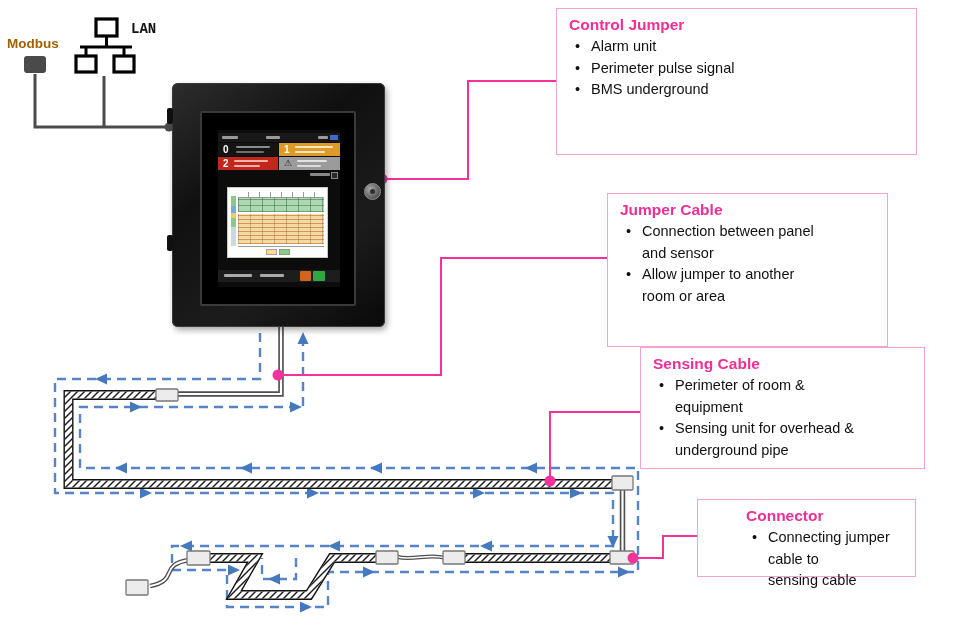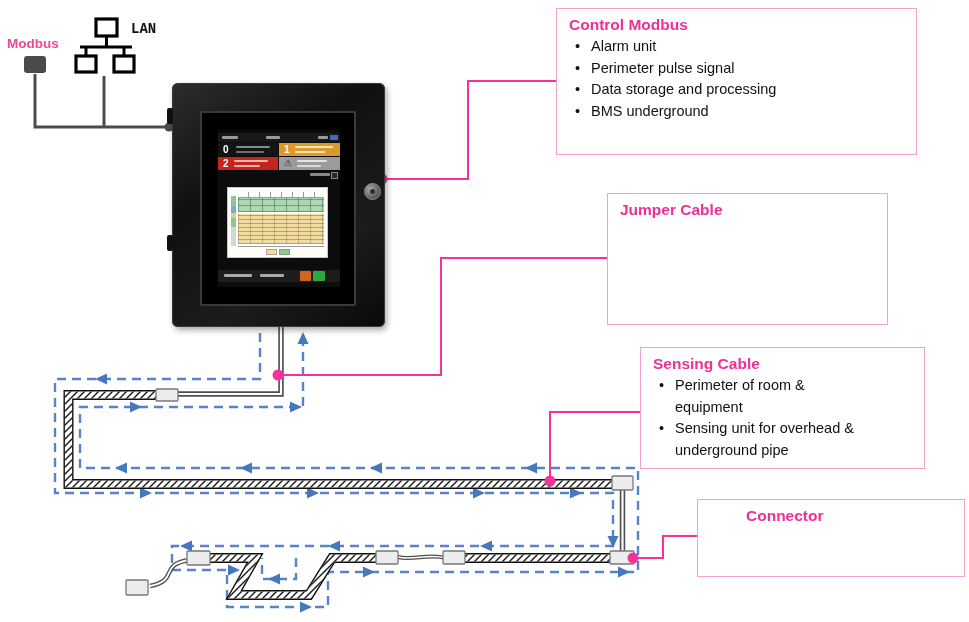--- a/index.html
+++ b/index.html
@@ -1,33 +1,33 @@
 <!DOCTYPE html>
 <html><head>
 <meta charset="utf-8">
 <style>
   html,body{margin:0;padding:0;background:#fff;}
   .stage{position:relative;width:969px;height:622px;background:#ffffff;overflow:hidden;
          font-family:"Liberation Sans", sans-serif;}
   svg.diagram{position:absolute;left:0;top:0;}
 
   
-  .modbus-label{position:absolute;left:7px;top:36px;font-size:13.5px;font-weight:bold;color:#ec4899;}
+  .modbus-label{position:absolute;left:7px;top:36px;font-size:13.5px;font-weight:bold;color:#a16207;}
   .lan-label{position:absolute;left:131px;top:21px;font-size:14px;font-weight:bold;color:#111;font-family:Liberation Mono, monospace;}
 
   
   .note{position:absolute;background:#fff;border:1.5px solid #F4A2CF;padding:5px 12px 4px 12px;box-sizing:border-box;}
   .note .title{font-size:15.5px;font-weight:bold;color:#EE2F96;line-height:21px;}
   .note ul{margin:1px 0 0 0;padding:0;list-style:none;}
   .note li{position:relative;padding-left:22px;font-size:14.5px;line-height:21.5px;color:#111;white-space:pre-line;}
   .note li::before{content:"\2022";position:absolute;left:6px;top:0;color:#111;}
   .note-cp{left:556px;top:8px;width:361px;height:147px;}
-  .note-jc{left:607px;top:193px;width:281px;height:132px;}
+  .note-jc{left:607px;top:193px;width:281px;height:154px;}
   .note-sc{left:640px;top:347px;width:285px;height:122px;}
-  .note-cn{left:697px;top:499px;width:268px;height:78px;padding-left:48px;}
+  .note-cn{left:697px;top:499px;width:219px;height:78px;padding-left:48px;}
 
   
   .panel{position:absolute;left:172px;top:83px;width:213px;height:244px;border-radius:6px;
          background:linear-gradient(145deg,#2d2d2d 0%,#101010 35%,#1c1c1c 70%,#090909 100%);
          box-shadow:inset 0 0 0 1px #3a3a3a, 2px 3px 6px rgba(0,0,0,.35);}
   .panel-tab{position:absolute;left:-5px;width:6px;height:16px;background:#101010;border-radius:2px;}
   .panel-frame{position:absolute;left:28px;top:28px;width:152px;height:191px;background:#000;
                border:2px solid #3a3a3a;border-radius:2px;}
   .screen{position:absolute;left:16px;top:17px;width:122px;height:157px;background:#0c0c0c;overflow:hidden;}
   .s-topbar{position:absolute;left:0;top:3px;width:122px;height:9px;background:#181818;}
@@ -231,40 +231,49 @@
           <div class="mini" style="left:42px;top:4px;width:24px;background:#aaa"></div>
           <div class="btn-orange"></div>
           <div class="btn-green"></div>
         </div>
       </div>
     </div>
     <div class="lock"></div>
   </div>
 
   <div class="note note-cp">
-    <div class="title">Control Modbus</div>
+    <div class="title">Control Jumper</div>
     <ul>
       <li>Alarm unit</li>
       <li>Perimeter pulse signal</li>
-      <li>Data storage and processing</li>
       <li>BMS underground</li>
     </ul>
   </div>
 
   <div class="note note-jc">
     <div class="title">Jumper Cable</div>
+    <ul>
+      <li>Connection between panel
+and sensor</li>
+      <li>Allow jumper to another
+room or area</li>
+    </ul>
   </div>
 
   <div class="note note-sc">
     <div class="title">Sensing Cable</div>
     <ul>
       <li>Perimeter of room &amp;
 equipment</li>
       <li>Sensing unit for overhead &amp;
 underground pipe</li>
     </ul>
   </div>
 
   <div class="note note-cn">
     <div class="title">Connector</div>
+    <ul>
+      <li>Connecting jumper cable to
+sensing cable</li>
+    </ul>
   </div>
 
 </div>
 
 </body></html>

